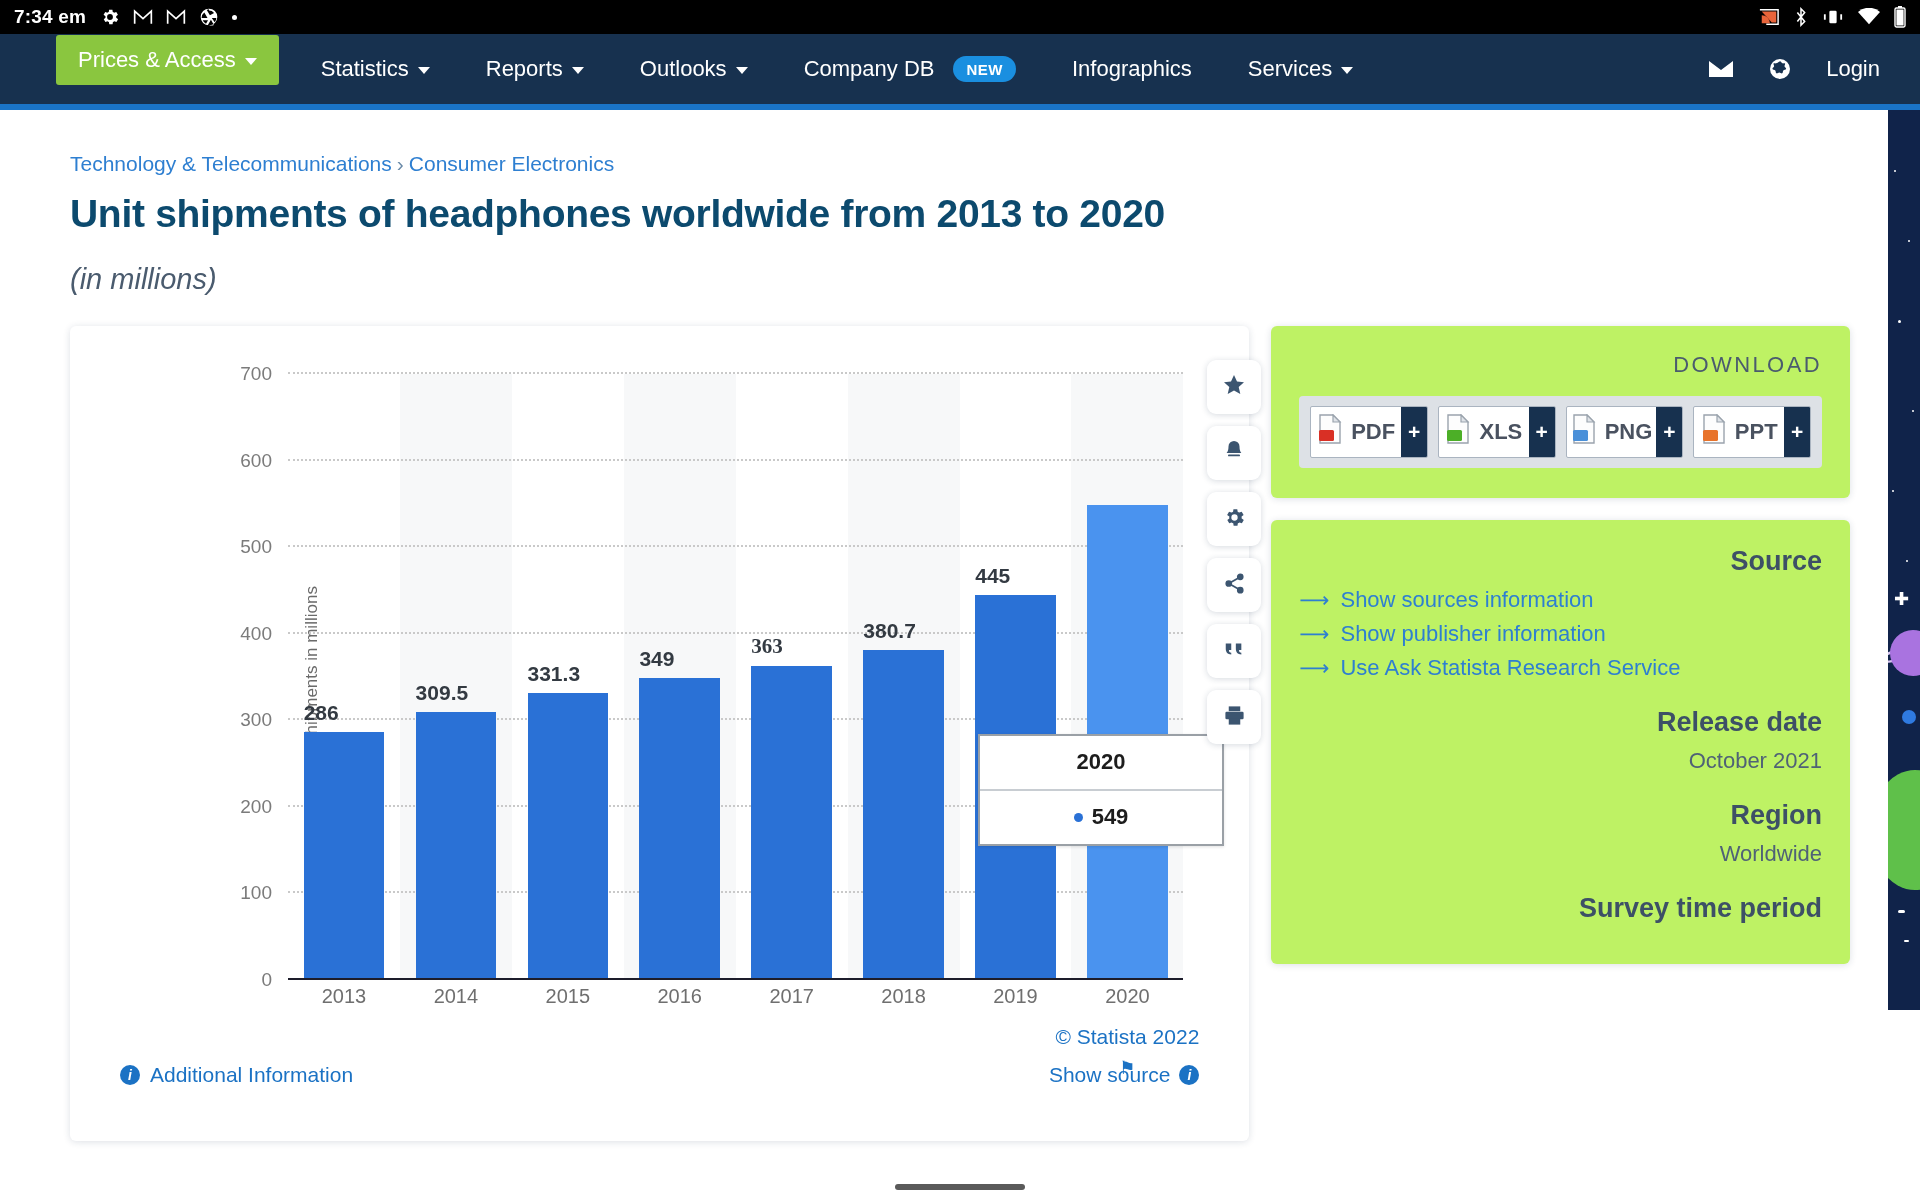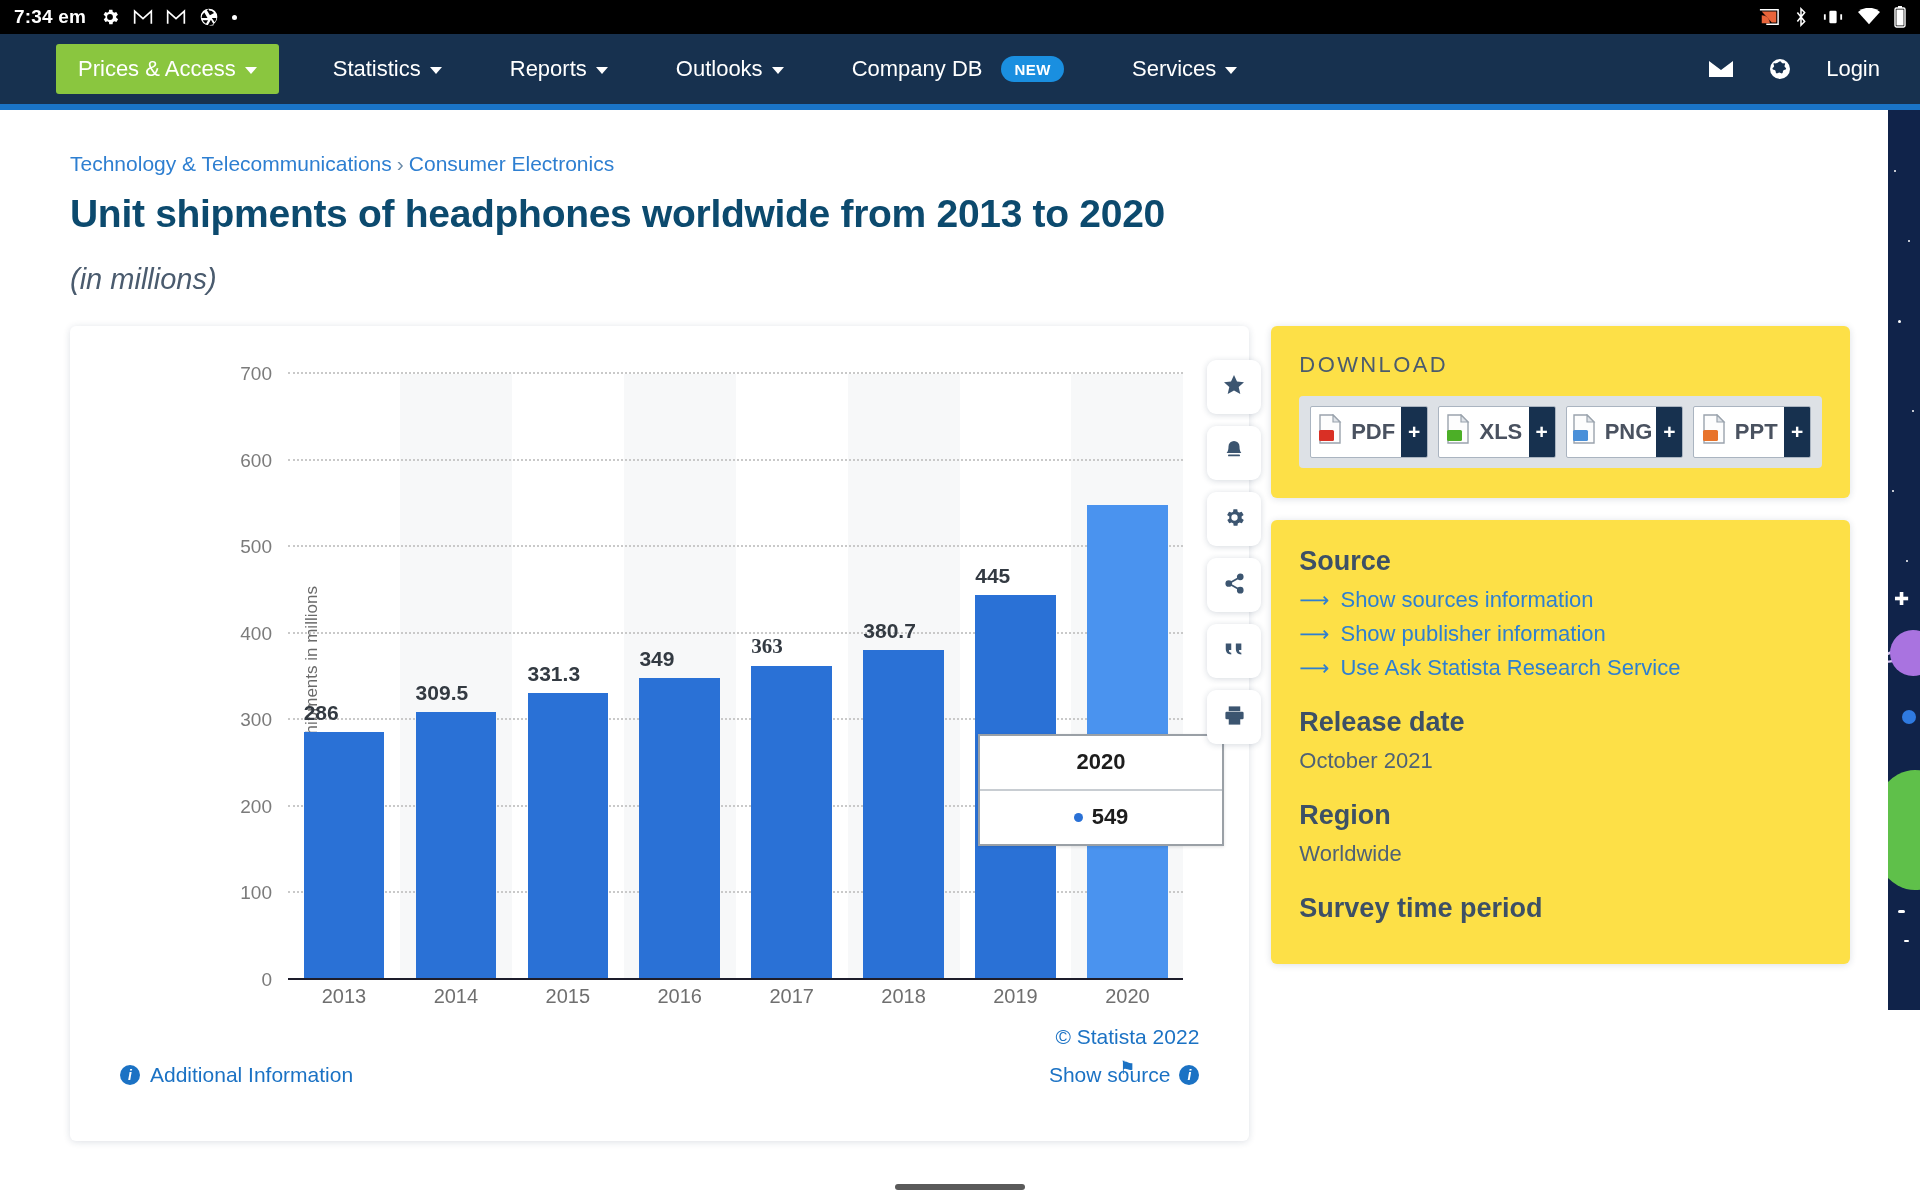--- a/index.html
+++ b/index.html
@@ -32,21 +32,21 @@
   
   .topnav {
     height: 70px;
     background: #17314f;
     display: flex;
     align-items: center;
     padding: 0 30px 0 56px;
     position: relative;
     z-index: 40;
   }
-  .nav-left { display: flex; align-items: center; gap: 12px; }
+  .nav-left { display: flex; gap: 0; }
   .nav-item {
     color: #ffffff;
     font-size: 22px;
     padding: 0 28px;
     height: 69px;
     display: flex;
     align-items: center;
     gap: 9px;
     white-space: nowrap;
     cursor: pointer;
@@ -263,24 +263,25 @@
     width: 20px; height: 20px; border-radius: 50%;
     background: #1b72c4; color: #fff;
     font-size: 14px; font-weight: bold; font-style: italic;
     display: inline-flex; align-items: center; justify-content: center;
   }
   .flag-ico { color: #1b72c4; font-size: 18px; }
 
   
   .side { width: 580px; display: flex; flex-direction: column; gap: 22px; }
   .panel {
-    background: #fde047;
+    background: #bef264;
     border-radius: 6px;
     box-shadow: 0 1px 7px rgba(30,50,80,.15);
     padding: 26px 28px 30px;
+    text-align: right;
   }
   .panel-title {
     font-size: 22px;
     letter-spacing: 2.4px;
     color: #4a5b6e;
     margin-bottom: 18px;
   }
   .dl-row {
     background: #dde1e6;
     border-radius: 4px;
@@ -449,20 +450,23 @@
       <span>Reports</span>
       <span class="caret"></span>
     </div>
     <div class="nav-item">
       <span>Outlooks</span>
       <span class="caret"></span>
     </div>
     <div class="nav-item">
       <span>Company DB</span>
       <span class="badge-new">NEW</span>
+    </div>
+    <div class="nav-item">
+      <span>Infographics</span>
     </div>
     <div class="nav-item">
       <span>Services</span>
       <span class="caret"></span>
     </div>
   </div>
   <div class="nav-right">
     <span class="nav-icon">
       <svg width="26" height="20" viewBox="0 0 26 20" fill="#fff">
           <path d="M1 2h24v16H1z" fill="none"></path>

